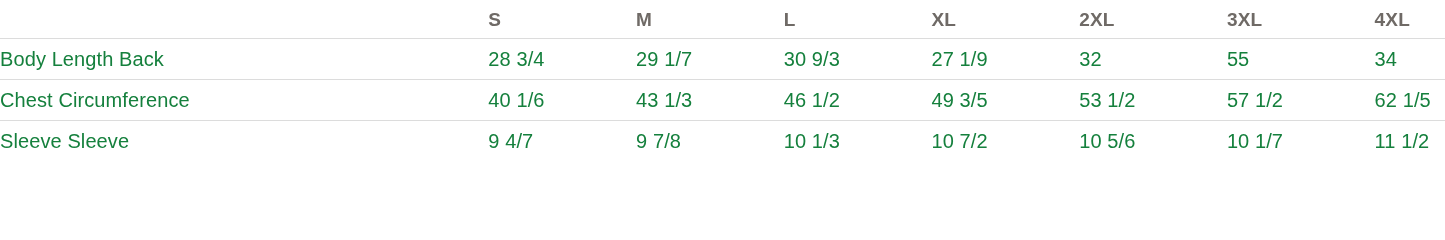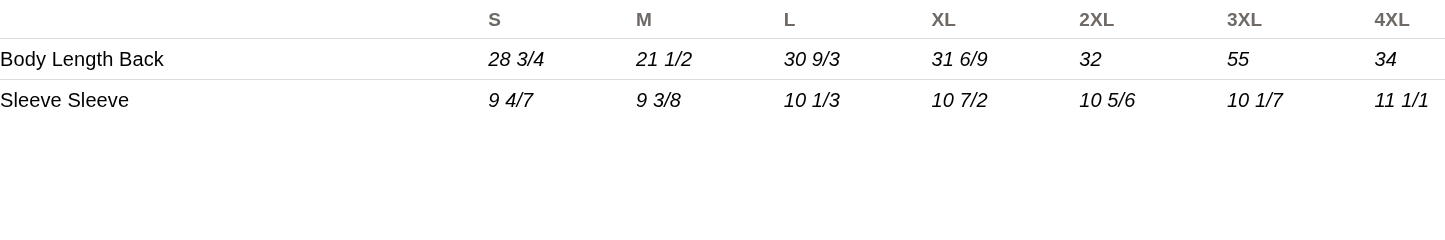--- a/index.html
+++ b/index.html
@@ -54,40 +54,39 @@
 
   
   tbody tr.data-row td {
     height: 40px;
     padding: 0;
     margin: 0;
     text-align: left;
     vertical-align: middle;
     font-size: 20px;
     font-weight: normal;
-    color: #000000;
+    color: #15803d;
     letter-spacing: 0.1px;
     border-bottom: 1px solid #dcdcdc;
     background: #ffffff;
   }
 
   tbody tr.data-row.last-row td {
     border-bottom: none;
   }
 
   td.row-label {
     padding-left: 2px;
     color: #4a4a4a;
     white-space: nowrap;
   }
 
   td.value-cell {
     color: #4a4a4a;
     white-space: nowrap;
-    font-style: italic;
   }
 </style>
 </head>
 <body>
 
 <div class="size-chart">
   <table class="chart-table">
     <colgroup>
       <col class="label-col">
       <col class="size-col">
@@ -109,34 +108,44 @@
         <th>2XL</th>
         <th>3XL</th>
         <th>4XL</th>
       </tr>
     </thead>
 
     <tbody>
       <tr class="data-row">
         <td class="row-label">Body Length Back</td>
         <td class="value-cell">28 3/4</td>
-        <td class="value-cell">21 1/2</td>
+        <td class="value-cell">29 1/7</td>
         <td class="value-cell">30 9/3</td>
-        <td class="value-cell">31 6/9</td>
+        <td class="value-cell">27 1/9</td>
         <td class="value-cell">32</td>
         <td class="value-cell">55</td>
         <td class="value-cell">34</td>
       </tr>
 
+      <tr class="data-row">
+        <td class="row-label">Chest Circumference</td>
+        <td class="value-cell">40 1/6</td>
+        <td class="value-cell">43 1/3</td>
+        <td class="value-cell">46 1/2</td>
+        <td class="value-cell">49 3/5</td>
+        <td class="value-cell">53 1/2</td>
+        <td class="value-cell">57 1/2</td>
+        <td class="value-cell">62 1/5</td>
+      </tr>
 
       <tr class="data-row last-row">
         <td class="row-label">Sleeve Sleeve</td>
         <td class="value-cell">9 4/7</td>
-        <td class="value-cell">9 3/8</td>
+        <td class="value-cell">9 7/8</td>
         <td class="value-cell">10 1/3</td>
         <td class="value-cell">10 7/2</td>
         <td class="value-cell">10 5/6</td>
         <td class="value-cell">10 1/7</td>
-        <td class="value-cell">11 1/1</td>
+        <td class="value-cell">11 1/2</td>
       </tr>
     </tbody>
   </table>
 </div>
 
 </body></html>

